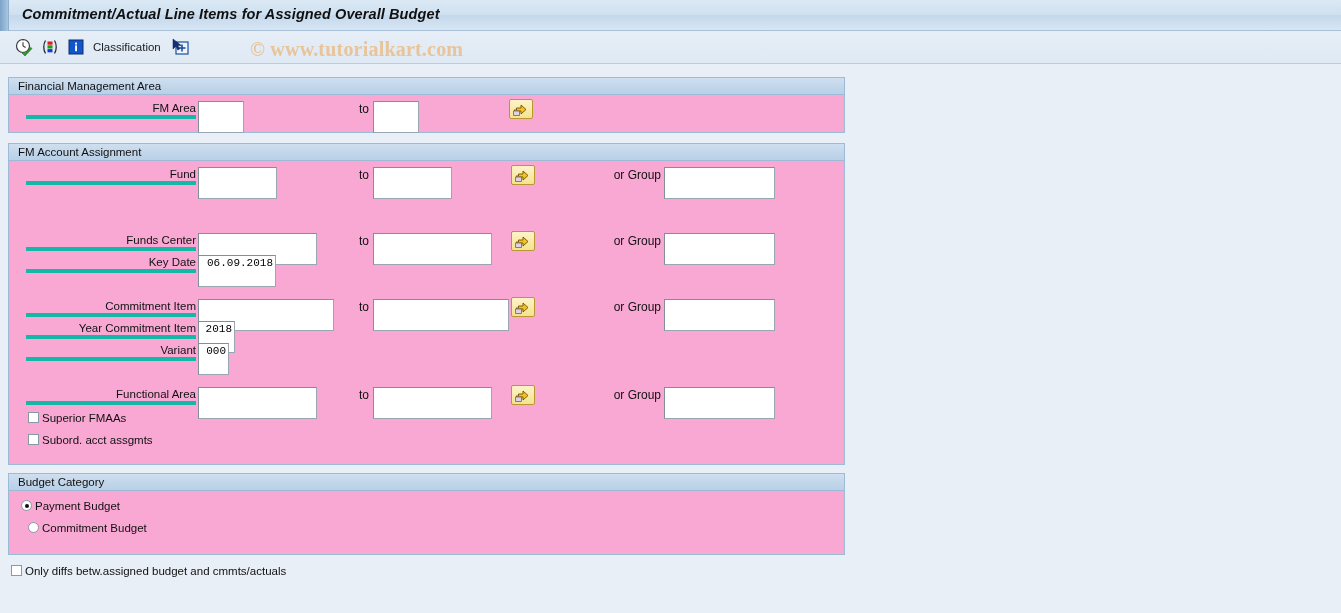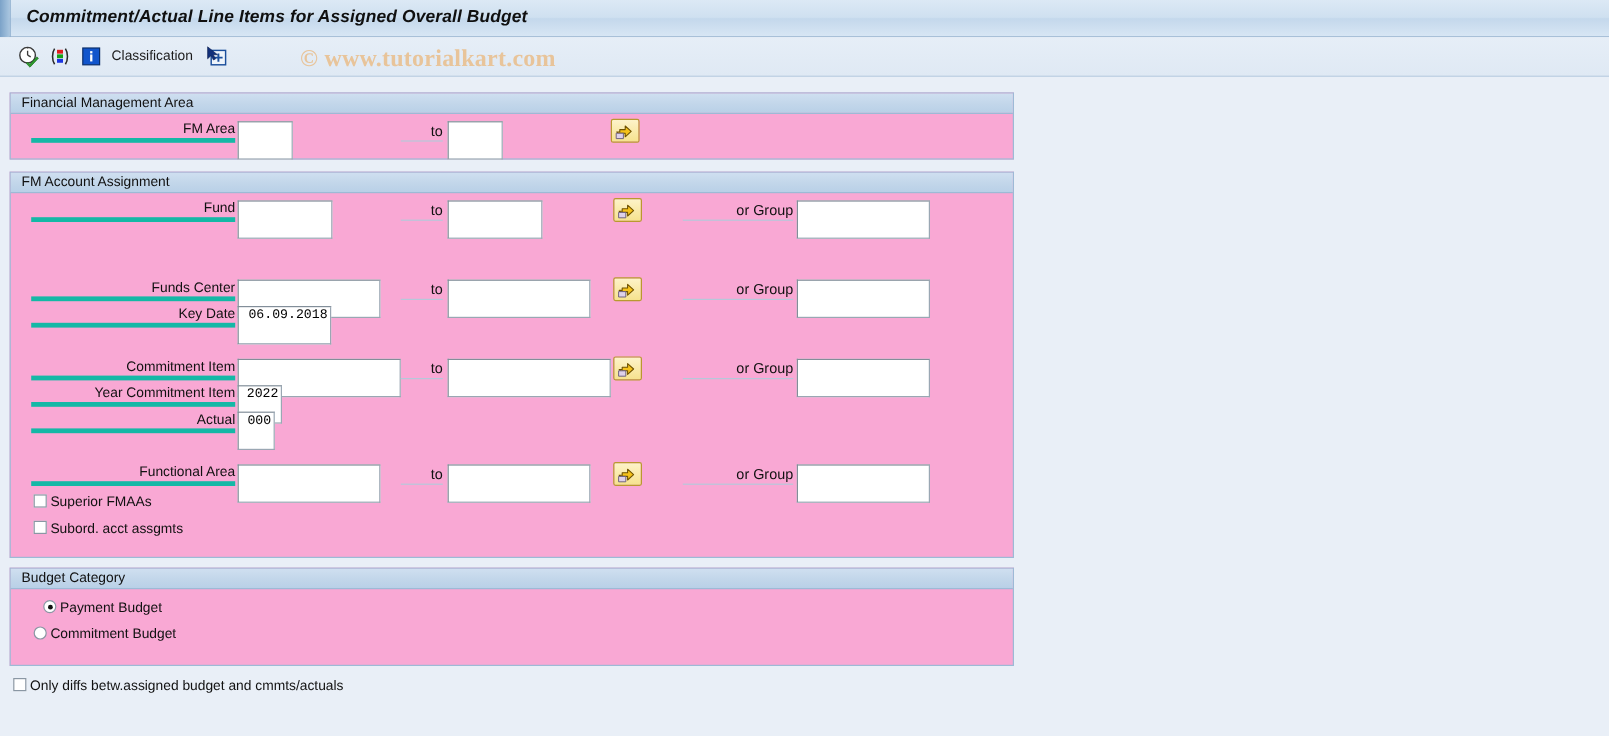--- a/index.html
+++ b/index.html
@@ -234,23 +234,23 @@
     <div class="arrowbtn" style="left:502px;top:153px;">
       <svg width="18" height="16" viewBox="0 0 18 16">
         <path d="M2 9 h2.5 v-2 h4.5 v-3 l5 4.5 -5 4.5 v-3 h-4.5 v2 z" fill="#f5c21a" stroke="#6f5200" stroke-width=".9" stroke-linejoin="round"></path>
         <path d="M1.5 10 h6 v4.5 h-6 z" fill="#ded1ea" stroke="#6b5f7d" stroke-width=".8"></path>
       </svg>
     </div>
     <div class="tolbl" style="left:560px;top:156px;width:92px;">or Group</div>
     <div class="fld" style="left:655px;top:155px;width:111px;"></div>
 
     <div class="lbl" style="left:17px;top:178px;width:170px;">Year Commitment Item</div>
-    <div class="fld" style="left:189px;top:177px;width:37px;">2022</div>
-
-    <div class="lbl" style="left:17px;top:200px;width:170px;">Actual</div>
+    <div class="fld" style="left:189px;top:177px;width:37px;">2018</div>
+
+    <div class="lbl" style="left:17px;top:200px;width:170px;">Variant</div>
     <div class="fld" style="left:189px;top:199px;width:31px;">000</div>
 
     <div class="lbl" style="left:17px;top:244px;width:170px;">Functional Area</div>
     <div class="fld" style="left:189px;top:243px;width:119px;"></div>
     <div class="tolbl" style="left:325px;top:244px;width:35px;">to</div>
     <div class="fld" style="left:364px;top:243px;width:119px;"></div>
     <div class="arrowbtn" style="left:502px;top:241px;">
       <svg width="18" height="16" viewBox="0 0 18 16">
         <path d="M2 9 h2.5 v-2 h4.5 v-3 l5 4.5 -5 4.5 v-3 h-4.5 v2 z" fill="#f5c21a" stroke="#6f5200" stroke-width=".9" stroke-linejoin="round"></path>
         <path d="M1.5 10 h6 v4.5 h-6 z" fill="#ded1ea" stroke="#6b5f7d" stroke-width=".8"></path>
@@ -265,21 +265,21 @@
     <div class="cbrow" style="left:19px;top:290px;">
       <span class="cbox"></span><span>Subord. acct assgmts</span>
     </div>
   </div>
 
   <div class="panel" style="left:8px;top:473px;width:837px;height:82px;">
     <div class="panel-head">
       <span>Budget Category</span>
     </div>
 
-    <div class="rbrow" style="left:27px;top:26px;">
+    <div class="rbrow" style="left:12px;top:26px;">
       <span class="radio on"></span><span>Payment Budget</span>
     </div>
     <div class="rbrow" style="left:19px;top:48px;">
       <span class="radio"></span><span>Commitment Budget</span>
     </div>
   </div>
 
   <div class="cbrow" style="left:11px;top:565px;">
     <span class="cbox"></span><span>Only diffs betw.assigned budget and cmmts/actuals</span>
   </div>

